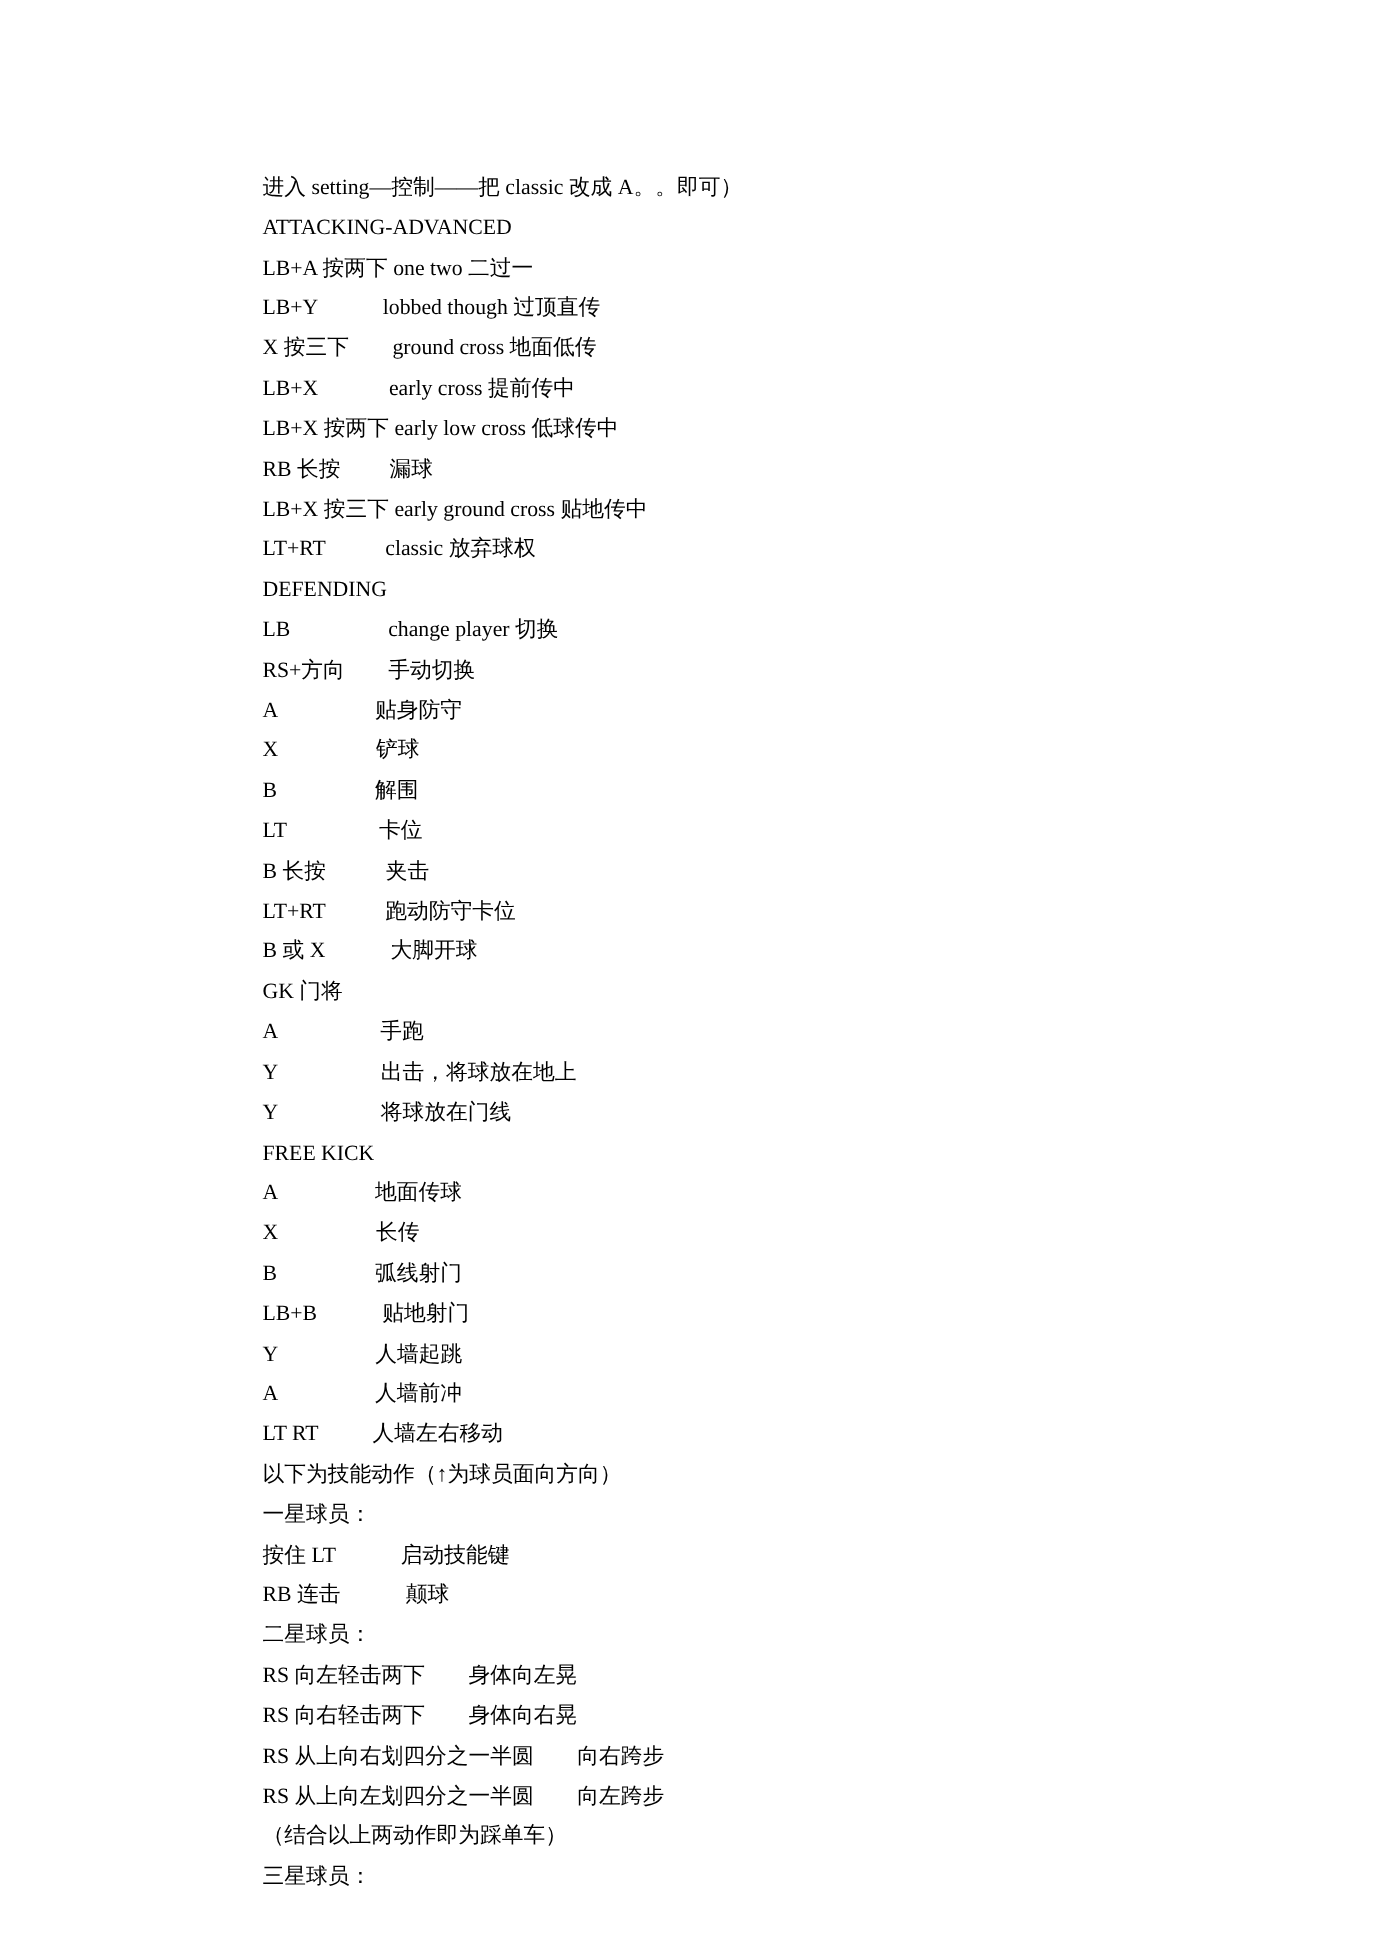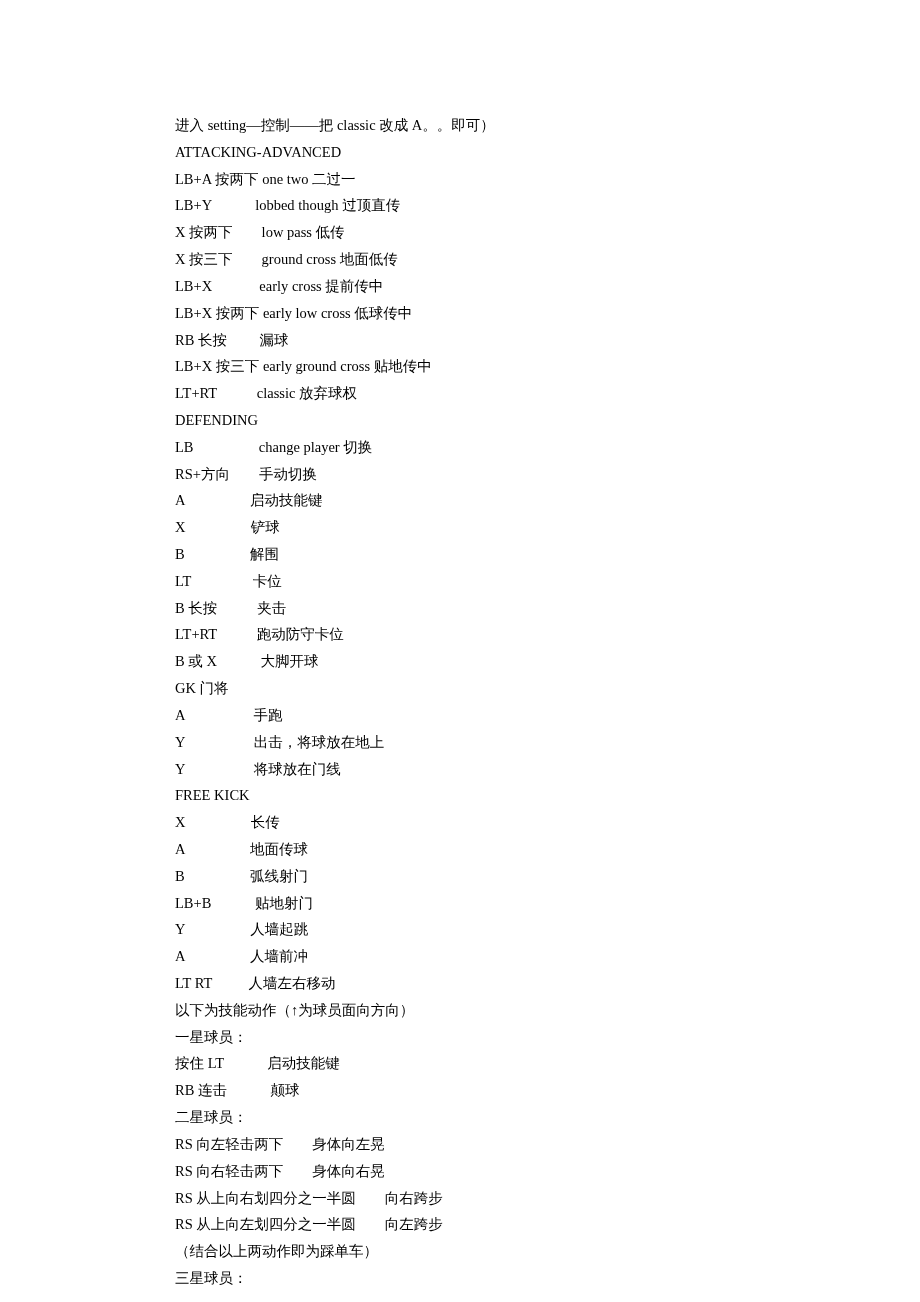--- a/index.html
+++ b/index.html
@@ -22,44 +22,43 @@
   }
 </style>
 </head>
 <body>
 
 <div class="page">
   <div class="line">进入 setting—控制——把 classic 改成 A。。即可）</div>
   <div class="line">ATTACKING-ADVANCED</div>
   <div class="line">LB+A 按两下 one two 二过一</div>
   <div class="line">LB+Y            lobbed though 过顶直传</div>
-  <div class="line">X 按两下        low pass 低传</div>
   <div class="line">X 按三下        ground cross 地面低传</div>
   <div class="line">LB+X             early cross 提前传中</div>
   <div class="line">LB+X 按两下 early low cross 低球传中</div>
   <div class="line">RB 长按         漏球</div>
   <div class="line">LB+X 按三下 early ground cross 贴地传中</div>
   <div class="line">LT+RT           classic 放弃球权</div>
   <div class="line">DEFENDING</div>
   <div class="line">LB                  change player 切换</div>
   <div class="line">RS+方向        手动切换</div>
-  <div class="line">A                  启动技能键</div>
+  <div class="line">A                  贴身防守</div>
   <div class="line">X                  铲球</div>
   <div class="line">B                  解围</div>
   <div class="line">LT                 卡位</div>
   <div class="line">B 长按           夹击</div>
   <div class="line">LT+RT           跑动防守卡位</div>
   <div class="line">B 或 X            大脚开球</div>
   <div class="line">GK 门将</div>
   <div class="line">A                   手跑</div>
   <div class="line">Y                   出击，将球放在地上</div>
   <div class="line">Y                   将球放在门线</div>
   <div class="line">FREE KICK</div>
+  <div class="line">A                  地面传球</div>
   <div class="line">X                  长传</div>
-  <div class="line">A                  地面传球</div>
   <div class="line">B                  弧线射门</div>
   <div class="line">LB+B            贴地射门</div>
   <div class="line">Y                  人墙起跳</div>
   <div class="line">A                  人墙前冲</div>
   <div class="line">LT RT          人墙左右移动</div>
   <div class="line">以下为技能动作（↑为球员面向方向）</div>
   <div class="line">一星球员：</div>
   <div class="line">按住 LT            启动技能键</div>
   <div class="line">RB 连击            颠球</div>
   <div class="line">二星球员：</div>

